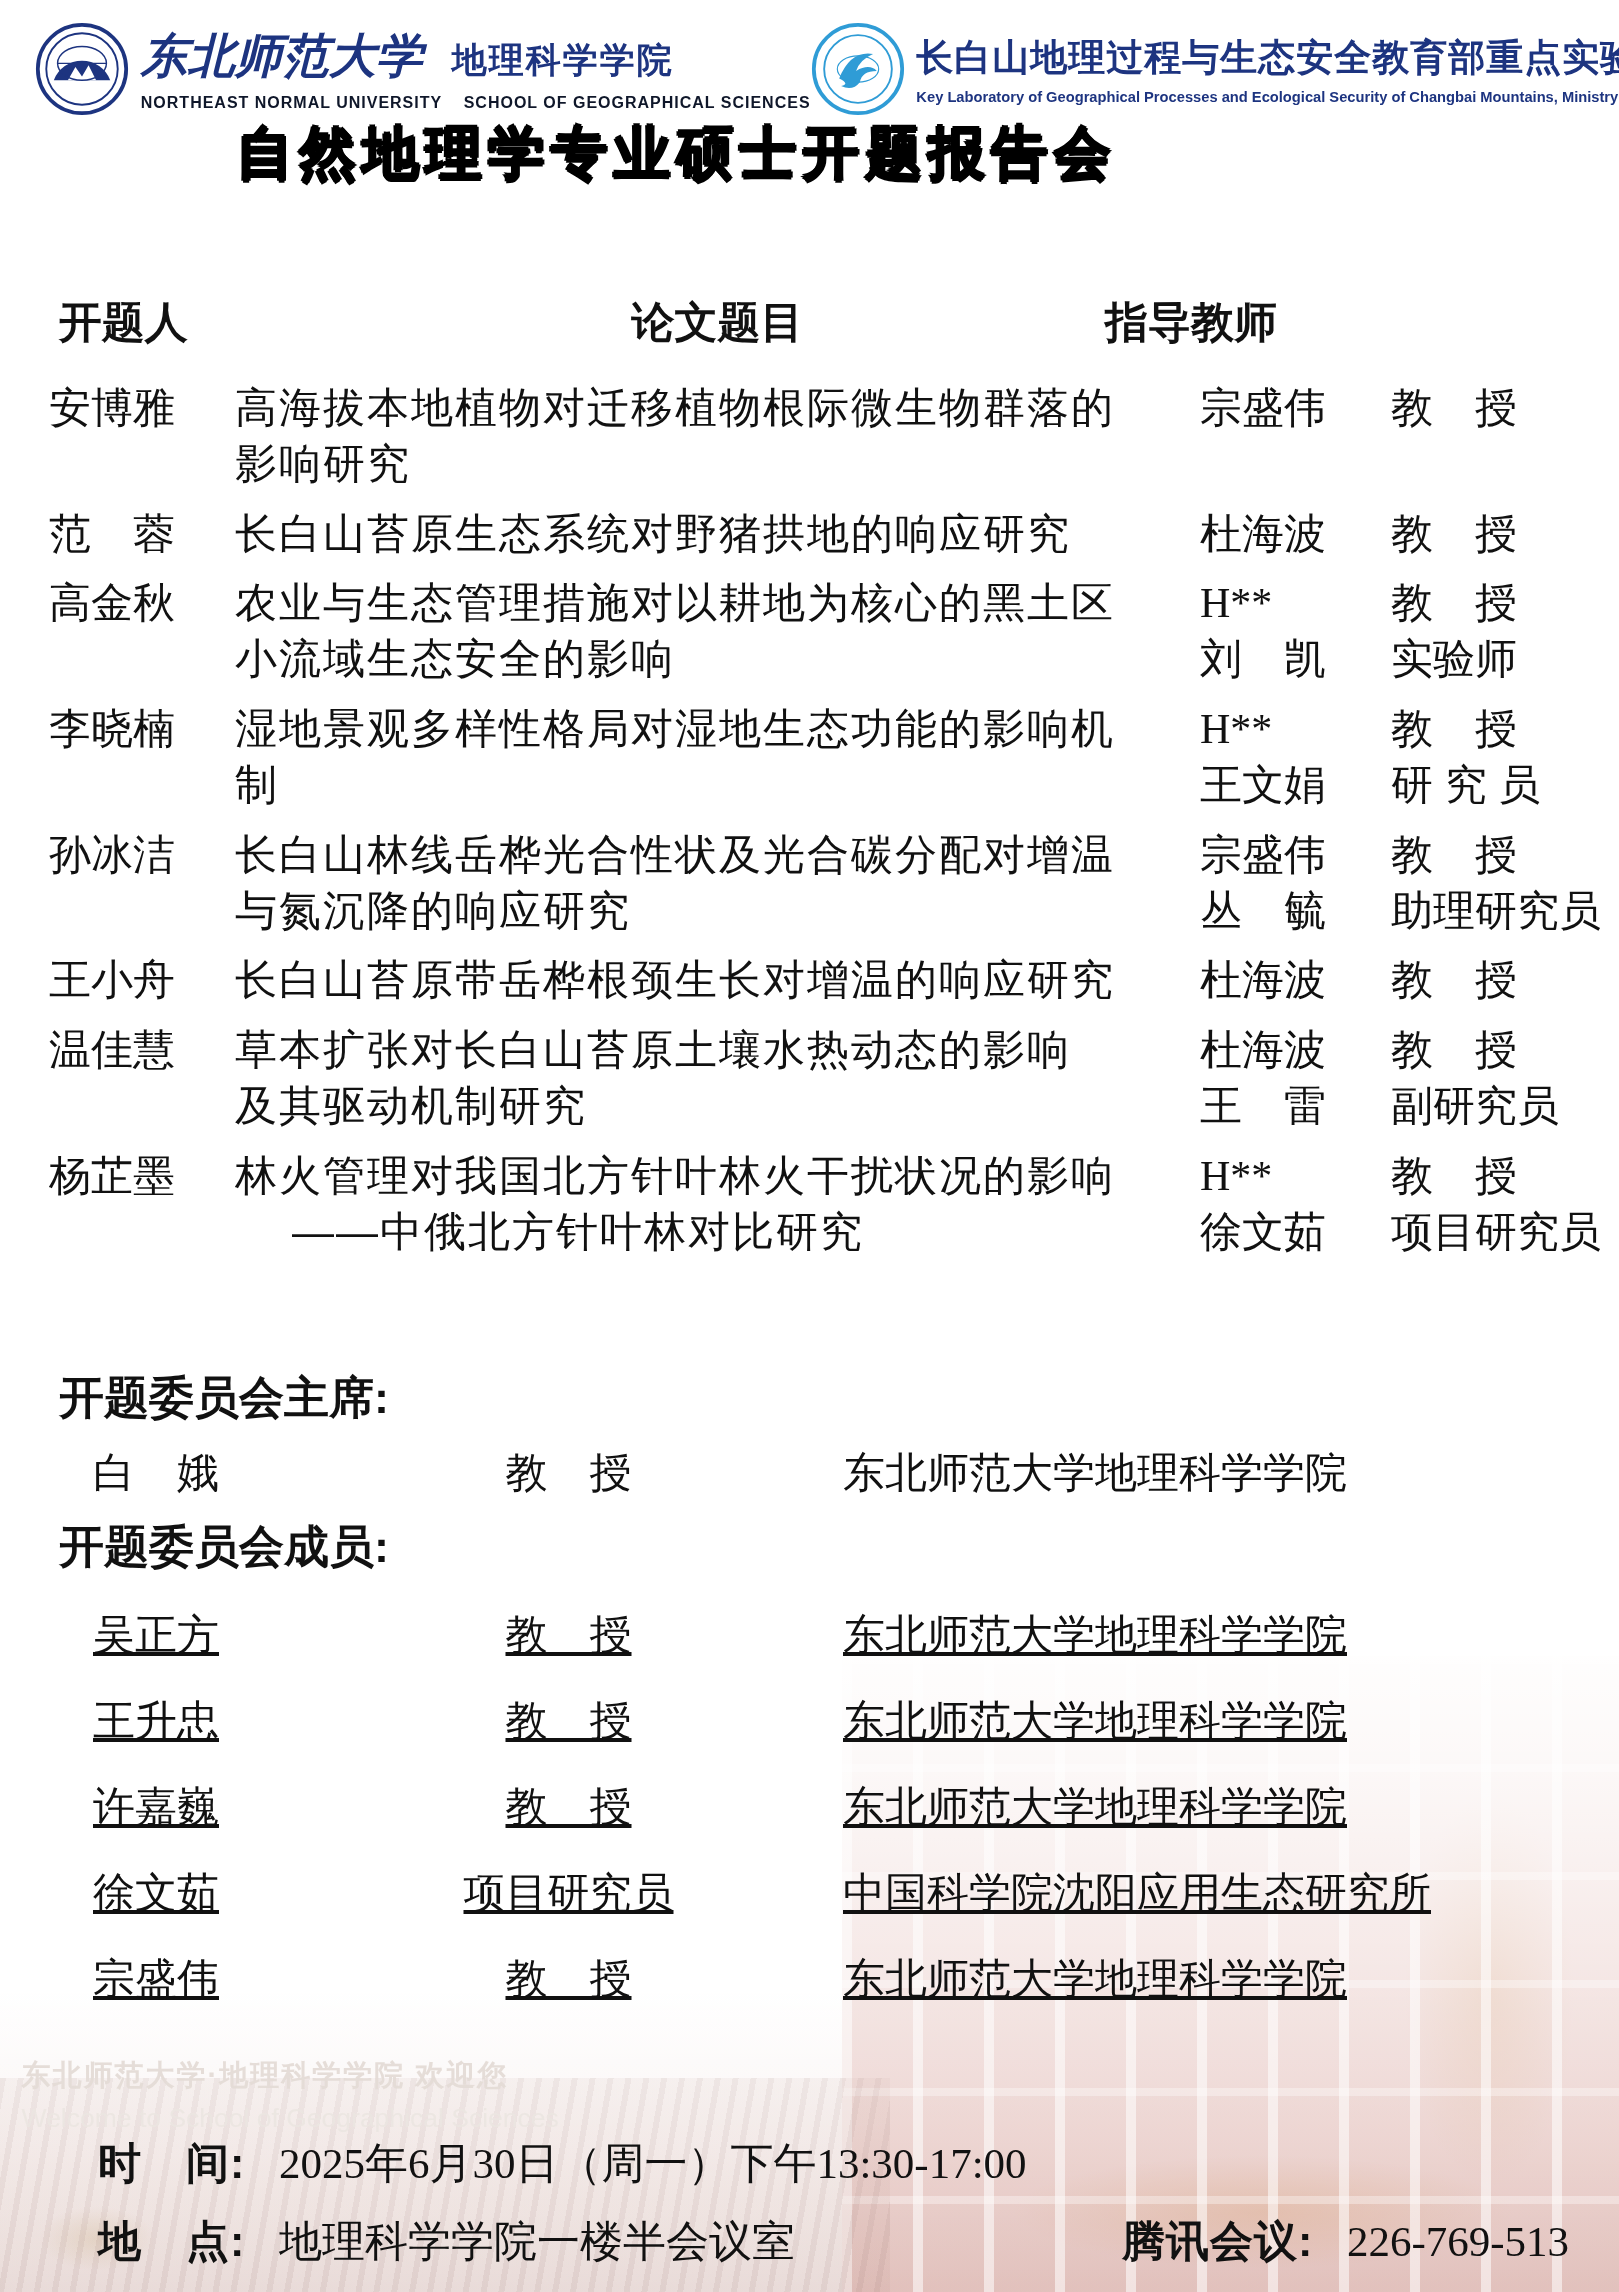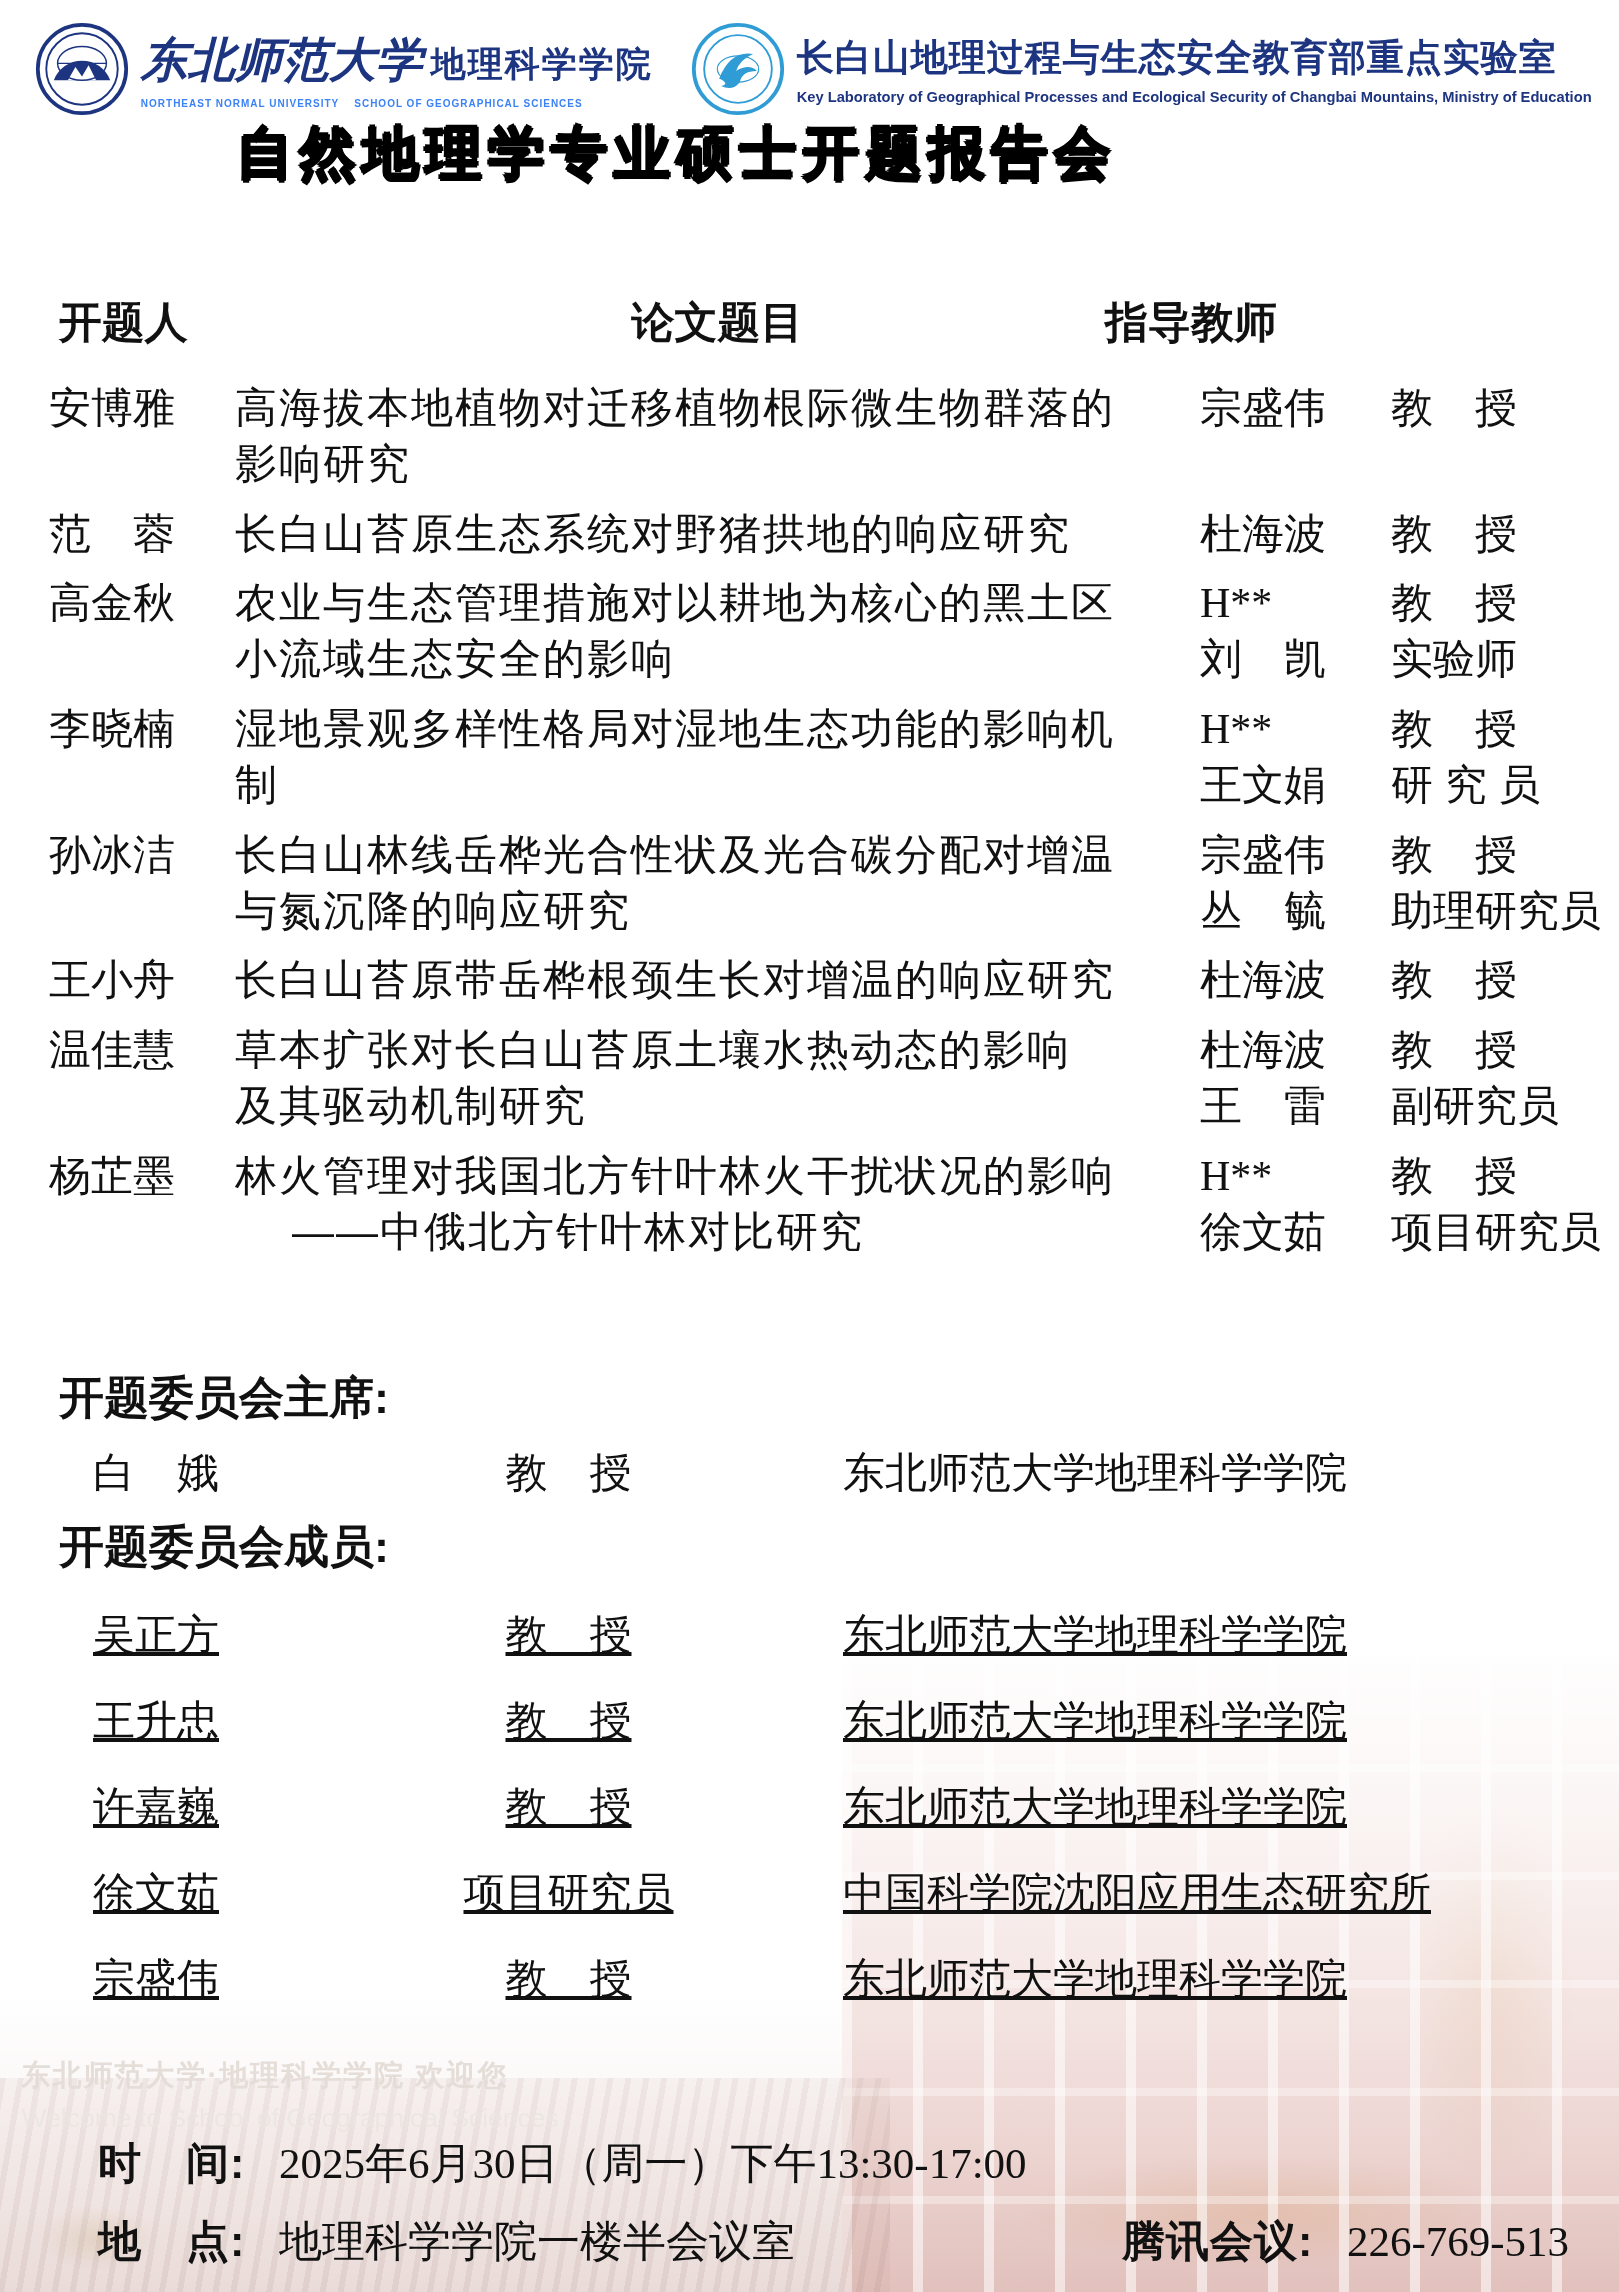--- a/index.html
+++ b/index.html
@@ -23,24 +23,24 @@
     background:repeating-linear-gradient(100deg, rgba(130,75,65,0.22) 0 5.9px, rgba(160,100,85,0.12) 5.9px 17.6px);}
   .bg-veil{position:absolute;inset:0;
     background:linear-gradient(180deg,#fff 0%, rgba(255,255,255,0.85) 22%, rgba(255,255,255,0.55) 55%, rgba(255,255,255,0.30) 100%);}
   .content{position:relative;z-index:1;}
 
   
   .header{position:absolute;left:35px;top:21.6px;right:27.4px;display:flex;justify-content:space-between;align-items:flex-start;}
   .brand{display:flex;align-items:center;gap:11.8px;}
   .logo{width:94px;height:94px;flex:0 0 auto;}
   .brand-text{display:flex;flex-direction:column;}
-  .cn-line{display:flex;align-items:baseline;gap:8px;white-space:nowrap;}
+  .cn-line{display:flex;align-items:baseline;gap:29px;white-space:nowrap;}
   .uni-cn{font-family:"Liberation Serif","DejaVu Serif",serif;font-style:italic;font-weight:bold;font-size:47px;color:#1d3480;}
   .school-cn{font-weight:900;font-size:35px;color:#1d3480;letter-spacing:2px;}
-  .en-line{font-size:10px;font-weight:bold;color:#3b82f6;letter-spacing:1px;margin-top:5.9px;white-space:nowrap;}
+  .en-line{font-size:16px;font-weight:bold;color:#0f172a;letter-spacing:1px;margin-top:5.9px;white-space:nowrap;}
   .lab-cn{font-weight:900;font-size:37px;color:#1d3480;letter-spacing:1px;white-space:nowrap;}
   .lab-en{font-size:14.7px;font-weight:bold;color:#1d3480;margin-top:5.9px;white-space:nowrap;}
 
   
   .main-title{position:absolute;left:0;top:116px;width:1353px;text-align:center;
     font-size:57px;font-weight:900;color:#000;letter-spacing:5.9px;white-space:nowrap;
     text-shadow:1.6px 0 0 #000,-1.6px 0 0 #000,0 1.6px 0 #000,0 -1.6px 0 #000;}
 
   
   .roster-header{position:absolute;left:49px;top:294px;width:1521px;height:55px;font-weight:bold;font-size:43px;}

